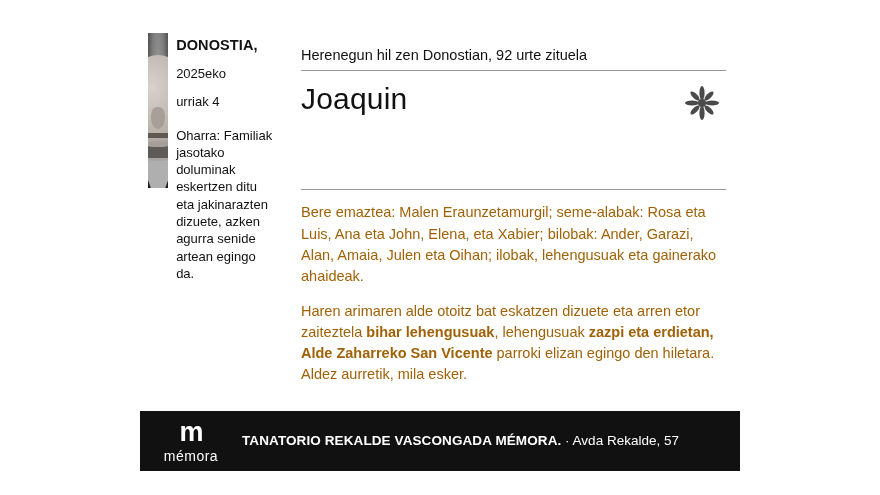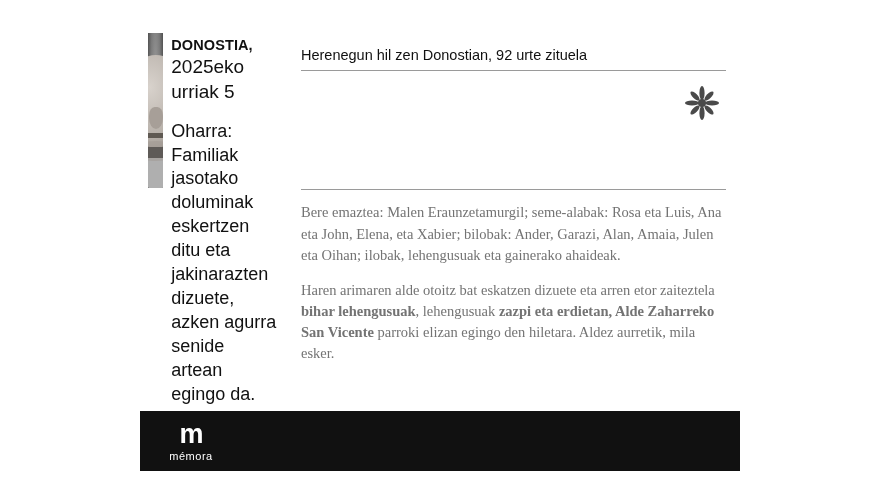--- a/index.html
+++ b/index.html
@@ -114,26 +114,26 @@
     padding: 12px 10px 0 8px;
     color: #111;
   }
   .city {
     font-size: 14.5px;
     font-weight: bold;
     line-height: 1.18;
     letter-spacing: .1px;
   }
   .date {
-    font-size: 19px;
+    font-size: 13px;
     line-height: 1.25;
-    margin-top: 1px;
+    margin-top: 12px;
   }
   .note {
-    font-size: 18px;
+    font-size: 13px;
     line-height: 1.33;
     margin-top: 16px;
   }
   
   .right-col {
     flex: 1 1 auto;
     padding: 14px 14px 0 14px;
     position: relative;
   }
   .eyebrow {
@@ -167,23 +167,22 @@
     color: #4a4a4a;
   }
   .rule2 {
     border: 0;
     border-top: 1px solid #9a9a9a;
     margin: 12px 0 12px 0;
   }
   .para {
     font-size: 14.5px;
     line-height: 1.46;
-    color: #737373;
+    color: #a16207;
     margin: 0 0 14px 0;
-    font-family: Liberation Serif, serif;
   }
   .para b { font-weight: bold; }
   
   .footer {
     flex: 0 0 auto;
     height: 60px;
     background: #111111;
     color: #ffffff;
     display: flex;
     align-items: center;
@@ -198,21 +197,21 @@
     justify-content: center;
     color: #fff;
   }
   .logo .mark {
     font-size: 27px;
     line-height: 1;
     font-weight: bold;
     letter-spacing: -1px;
   }
   .logo .word {
-    font-size: 11px;
+    font-size: 14px;
     letter-spacing: .5px;
     margin-top: 2px;
   }
   .footer-text {
     flex: 1 1 auto;
     font-size: 13.5px;
     line-height: 1.33;
     padding-left: 8px;
   }
   .footer-text b { font-weight: bold; letter-spacing: .1px; }
@@ -237,30 +236,31 @@
           <div class="brow-r"></div>
           <div class="eye-l"></div>
           <div class="eye-r"></div>
           <div class="nose"></div>
           <div class="mouth"></div>
           <div class="chin"></div>
         </div>
         <div class="left-text">
           <div class="city">DONOSTIA,</div>
           <div class="date">2025eko</div>
-          <div class="date">urriak 5</div>
+          <div class="date">urriak 4</div>
           <div class="note">Oharra: Familiak jasotako doluminak eskertzen ditu eta jakinarazten dizuete, azken agurra senide artean egingo da.</div>
         </div>
       </div>
 
       <div class="right-col">
         <div class="eyebrow">Herenegun hil zen Donostian, 92 urte zituela</div>
         <hr class="rule">
 
         <div class="name-block">
+          <div class="name1">Joaquin</div>
           <span class="flourish">
             <svg viewBox="0 0 40 40" width="40" height="40" aria-hidden="true">
               <g fill="#4a4a4a">
                 <ellipse cx="20" cy="20" rx="4" ry="4"></ellipse>
                 <ellipse cx="20" cy="10" rx="2.6" ry="7"></ellipse>
                 <ellipse cx="20" cy="30" rx="2.6" ry="7"></ellipse>
                 <ellipse cx="10" cy="20" rx="7" ry="2.6"></ellipse>
                 <ellipse cx="30" cy="20" rx="7" ry="2.6"></ellipse>
                 <ellipse cx="13" cy="13" rx="6" ry="2.4" transform="rotate(45 13 13)"></ellipse>
                 <ellipse cx="27" cy="13" rx="6" ry="2.4" transform="rotate(-45 27 13)"></ellipse>
@@ -281,17 +281,18 @@
       </div>
 
     </div>
 
     <div class="footer">
       <div class="logo">
         <div class="mark">m</div>
         <div class="word">mémora</div>
       </div>
       <div class="footer-text">
+        <div><b>TANATORIO REKALDE VASCONGADA MÉMORA.</b><span> · Avda Rekalde, 57</span></div>
       </div>
     </div>
 
   </div>
 </div>
 
 </body></html>

